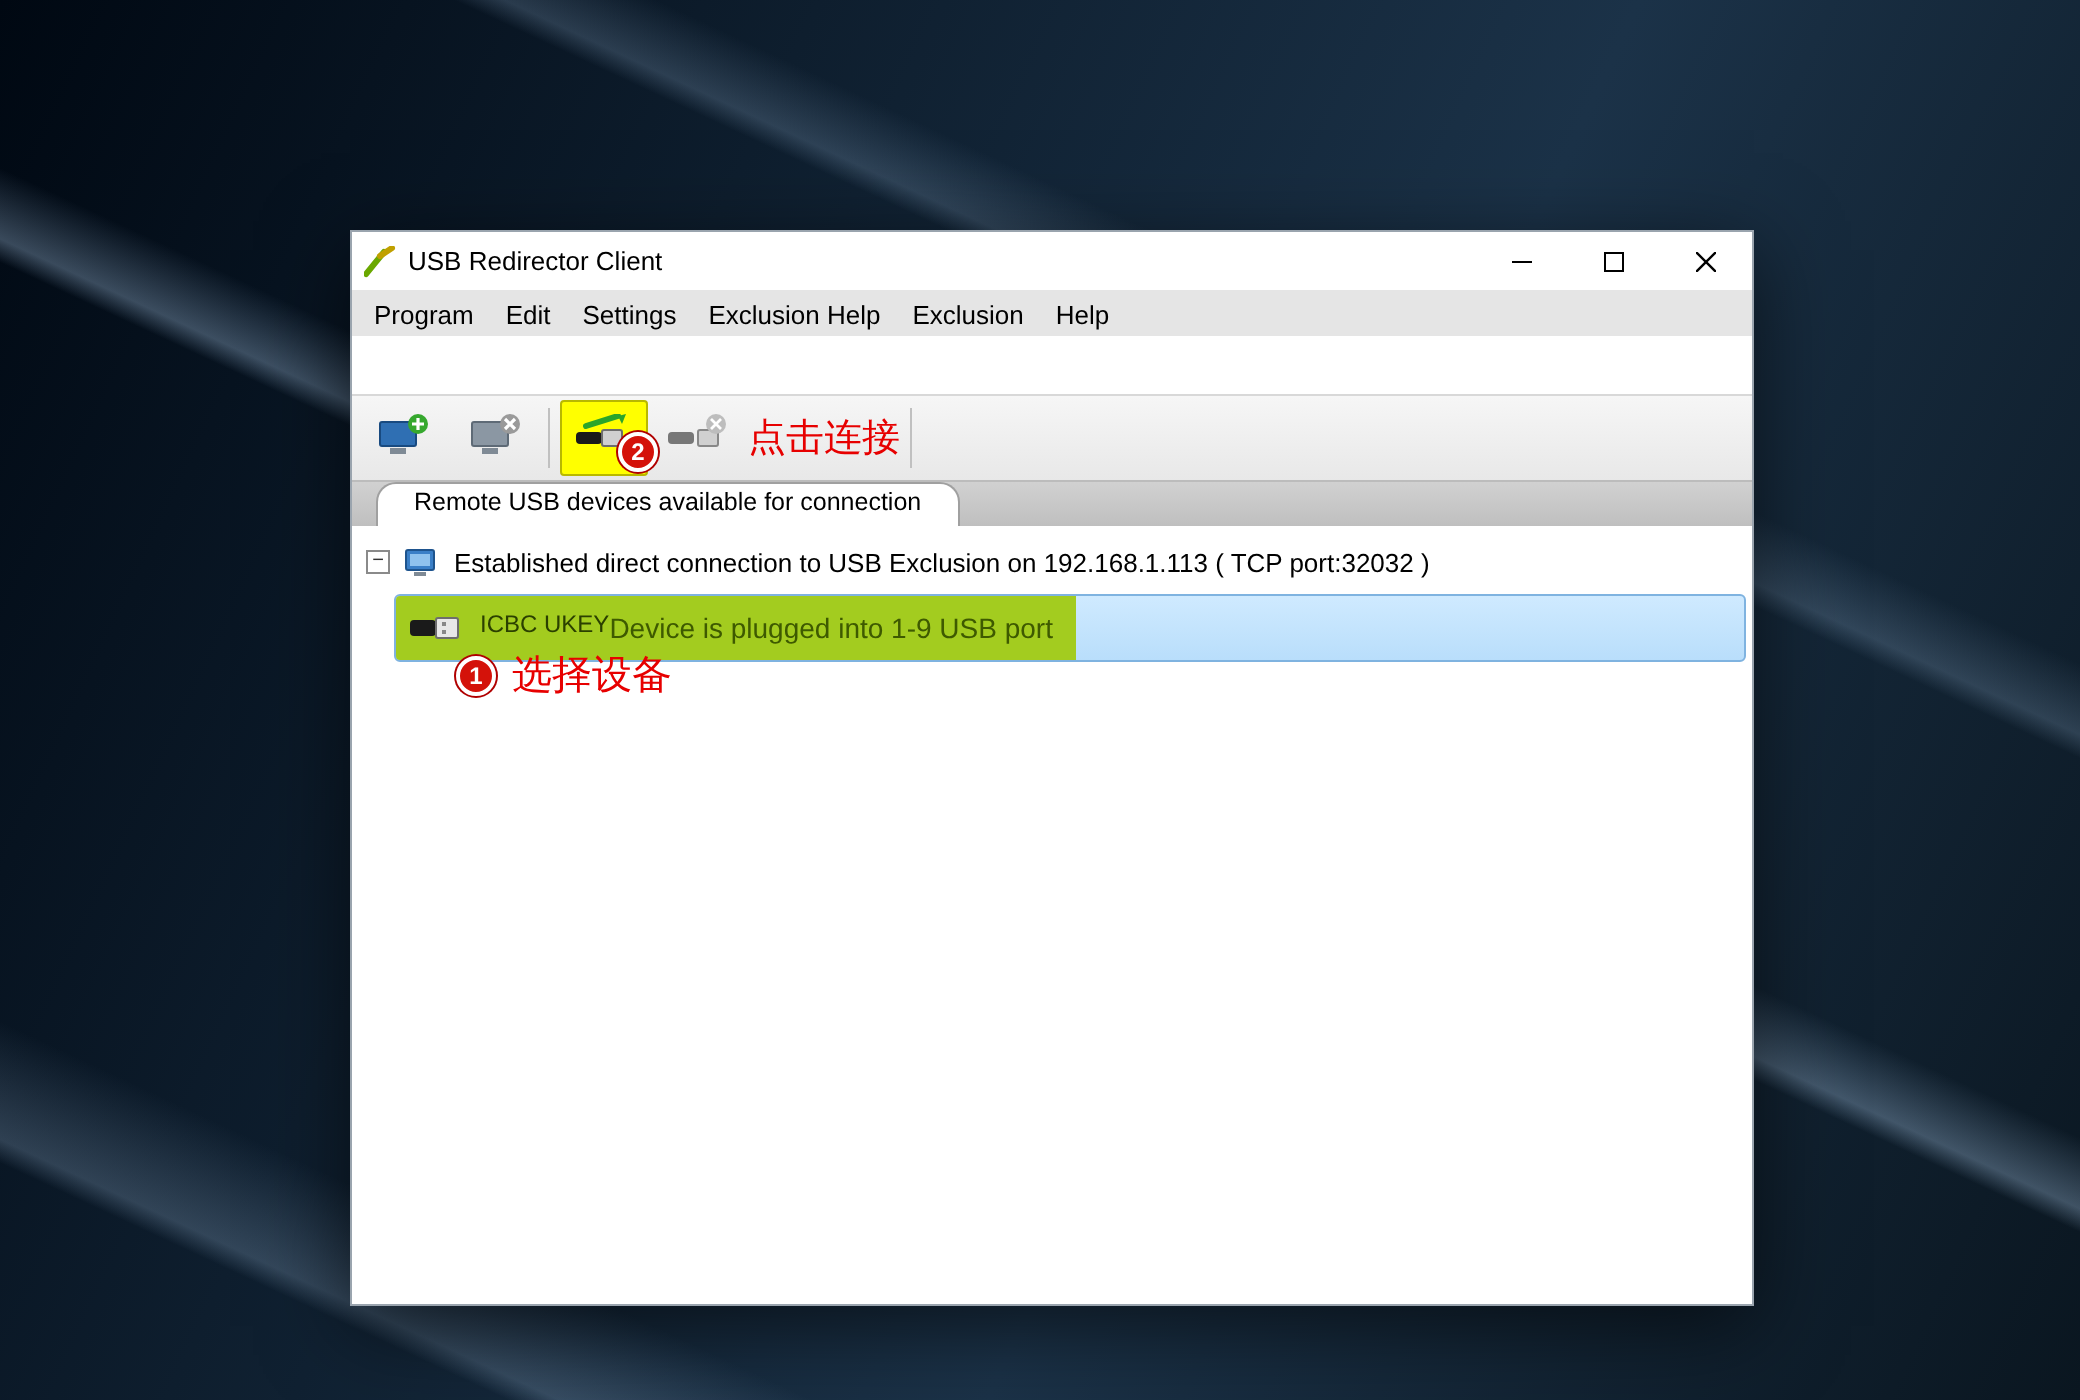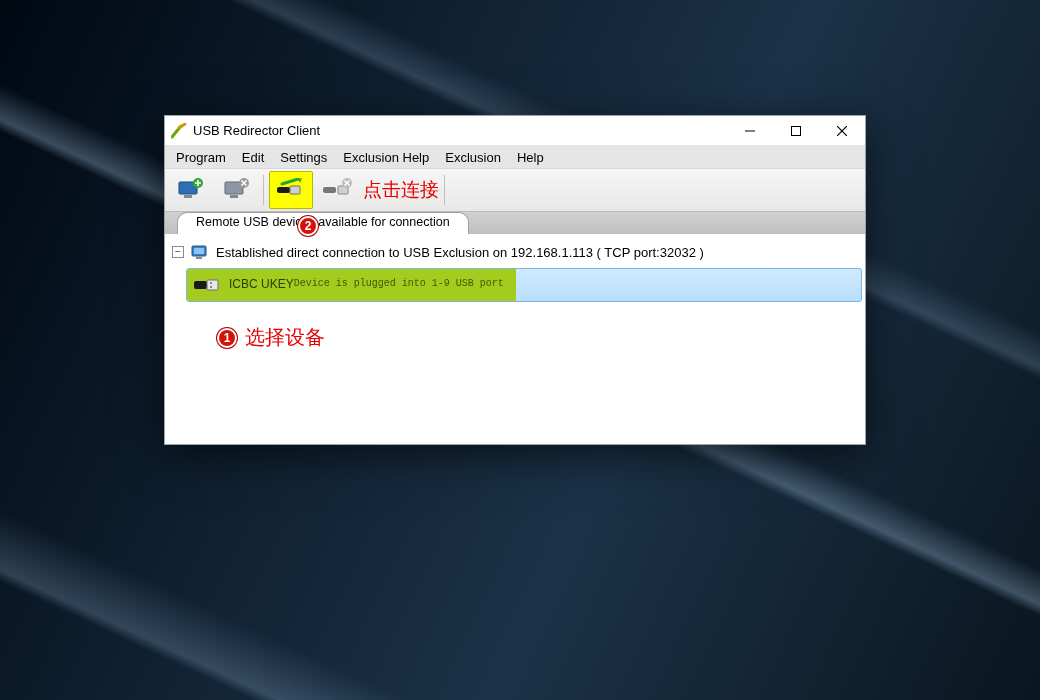--- a/index.html
+++ b/index.html
@@ -16,24 +16,24 @@
   position: absolute;
   inset: 0;
   background:
     linear-gradient(25deg, rgba(0,0,0,0) 0%, rgba(0,0,0,0) 48%, rgba(160,190,220,0.35) 49%, rgba(0,0,0,0) 52%, rgba(0,0,0,0) 100%),
     linear-gradient(25deg, rgba(0,0,0,0) 0%, rgba(0,0,0,0) 68%, rgba(140,170,200,0.25) 69%, rgba(0,0,0,0) 72%, rgba(0,0,0,0) 100%),
     linear-gradient(25deg, rgba(0,0,0,0) 0%, rgba(0,0,0,0) 10%, rgba(160,190,220,0.25) 11%, rgba(0,0,0,0) 16%, rgba(0,0,0,0) 100%),
     linear-gradient(115deg, #000812 0%, #0e1e2e 30%, #1b3248 60%, #0a1620 100%);
 }
 .window {
   position: absolute;
-  left: 164px;
+  left: 175px;
   top: 115px;
   width: 702px;
-  height: 330px;
+  height: 538px;
   background: #ffffff;
   box-shadow: 0 10px 40px rgba(0,0,0,0.6);
   display: flex;
   flex-direction: column;
   border: 1px solid #9aa4ae;
 }
 .titlebar {
   height: 30px;
   display: flex;
   align-items: center;
@@ -67,20 +67,21 @@
 }
 .toolbar {
   display: flex;
   align-items: stretch;
   height: 44px;
   background: linear-gradient(#f6f6f6,#e8e8e8);
   border-top: 1px solid #d8d8d8;
   border-bottom: 1px solid #bcbcbc;
   padding: 2px 3px;
   gap: 2px;
+  margin-top: 29px;
 }
 .toolbar-group { display: flex; align-items: center; gap: 2px; }
 .tool-btn {
   width: 44px; height: 38px;
   display: flex; align-items: center; justify-content: center;
   border: 1px solid transparent;
   border-radius: 2px;
 }
 .tool-btn.active {
   background: #ffff00;
@@ -157,21 +158,21 @@
 .device-chip {
   background: #a3cc1f;
   height: 100%;
   display: flex;
   align-items: center;
   padding: 0 12px 0 6px;
   gap: 8px;
 }
 .device-texts { display: flex; line-height: 1.15; }
 .device-name { font-size: 12px; color: #2b4000; }
-.device-sub  { font-size: 10px; color: #3e5a00; font-family: Liberation Mono, monospace; }
+.device-sub  { font-size: 14px; color: #3e5a00; }
 .callout {
   position: absolute;
   display: flex;
   align-items: center;
   gap: 8px;
   color: #e70000;
   font-size: 20px;
 }
 .badge {
   width: 20px; height: 20px;

